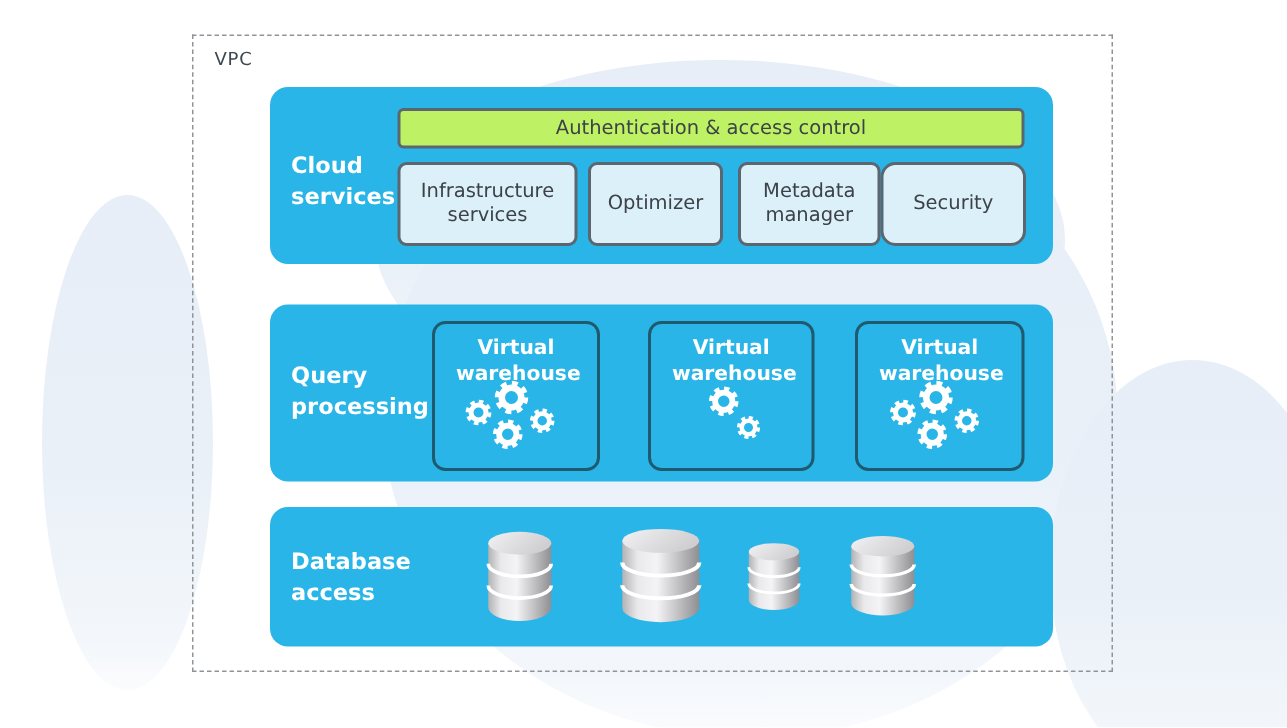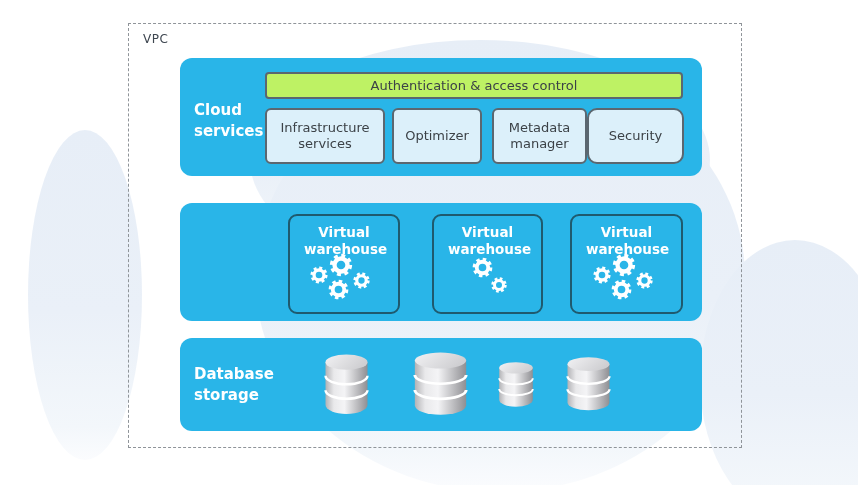--- a/index.html
+++ b/index.html
@@ -108,20 +108,21 @@
   <section class="band band-cloud-services">
     <div class="band-label">Cloud services</div>
     <div class="auth-bar">Authentication &amp; access control</div>
     <div class="svc-box svc-infra">Infrastructure services</div>
     <div class="svc-box svc-optimizer">Optimizer</div>
     <div class="svc-box svc-metadata">Metadata manager</div>
     <div class="svc-box svc-security">Security</div>
   </section>
 
   <section class="band band-query">
+    <div class="band-label">Query processing</div>
 
     <div class="vw-box vw-1">
       <div class="vw-label">Virtual warehouse</div>
       <div class="gears">
         <svg class="gear g4a">
             <use href="#gear-sym"></use>
           </svg>
         <svg class="gear g4b">
             <use href="#gear-sym"></use>
           </svg>
@@ -159,21 +160,21 @@
             <use href="#gear-sym"></use>
           </svg>
         <svg class="gear g4d">
             <use href="#gear-sym"></use>
           </svg>
       </div>
     </div>
   </section>
 
   <section class="band band-storage">
-    <div class="band-label">Database storage</div>
+    <div class="band-label">Database access</div>
     <svg class="cyl cyl-1" preserveAspectRatio="none">
         <use href="#cyl-sym" width="45" height="64"></use>
       </svg>
     <svg class="cyl cyl-2" preserveAspectRatio="none">
         <use href="#cyl-sym" width="55" height="67"></use>
       </svg>
     <svg class="cyl cyl-3" preserveAspectRatio="none">
         <use href="#cyl-sym" width="36" height="48"></use>
       </svg>
     <svg class="cyl cyl-4" preserveAspectRatio="none">

